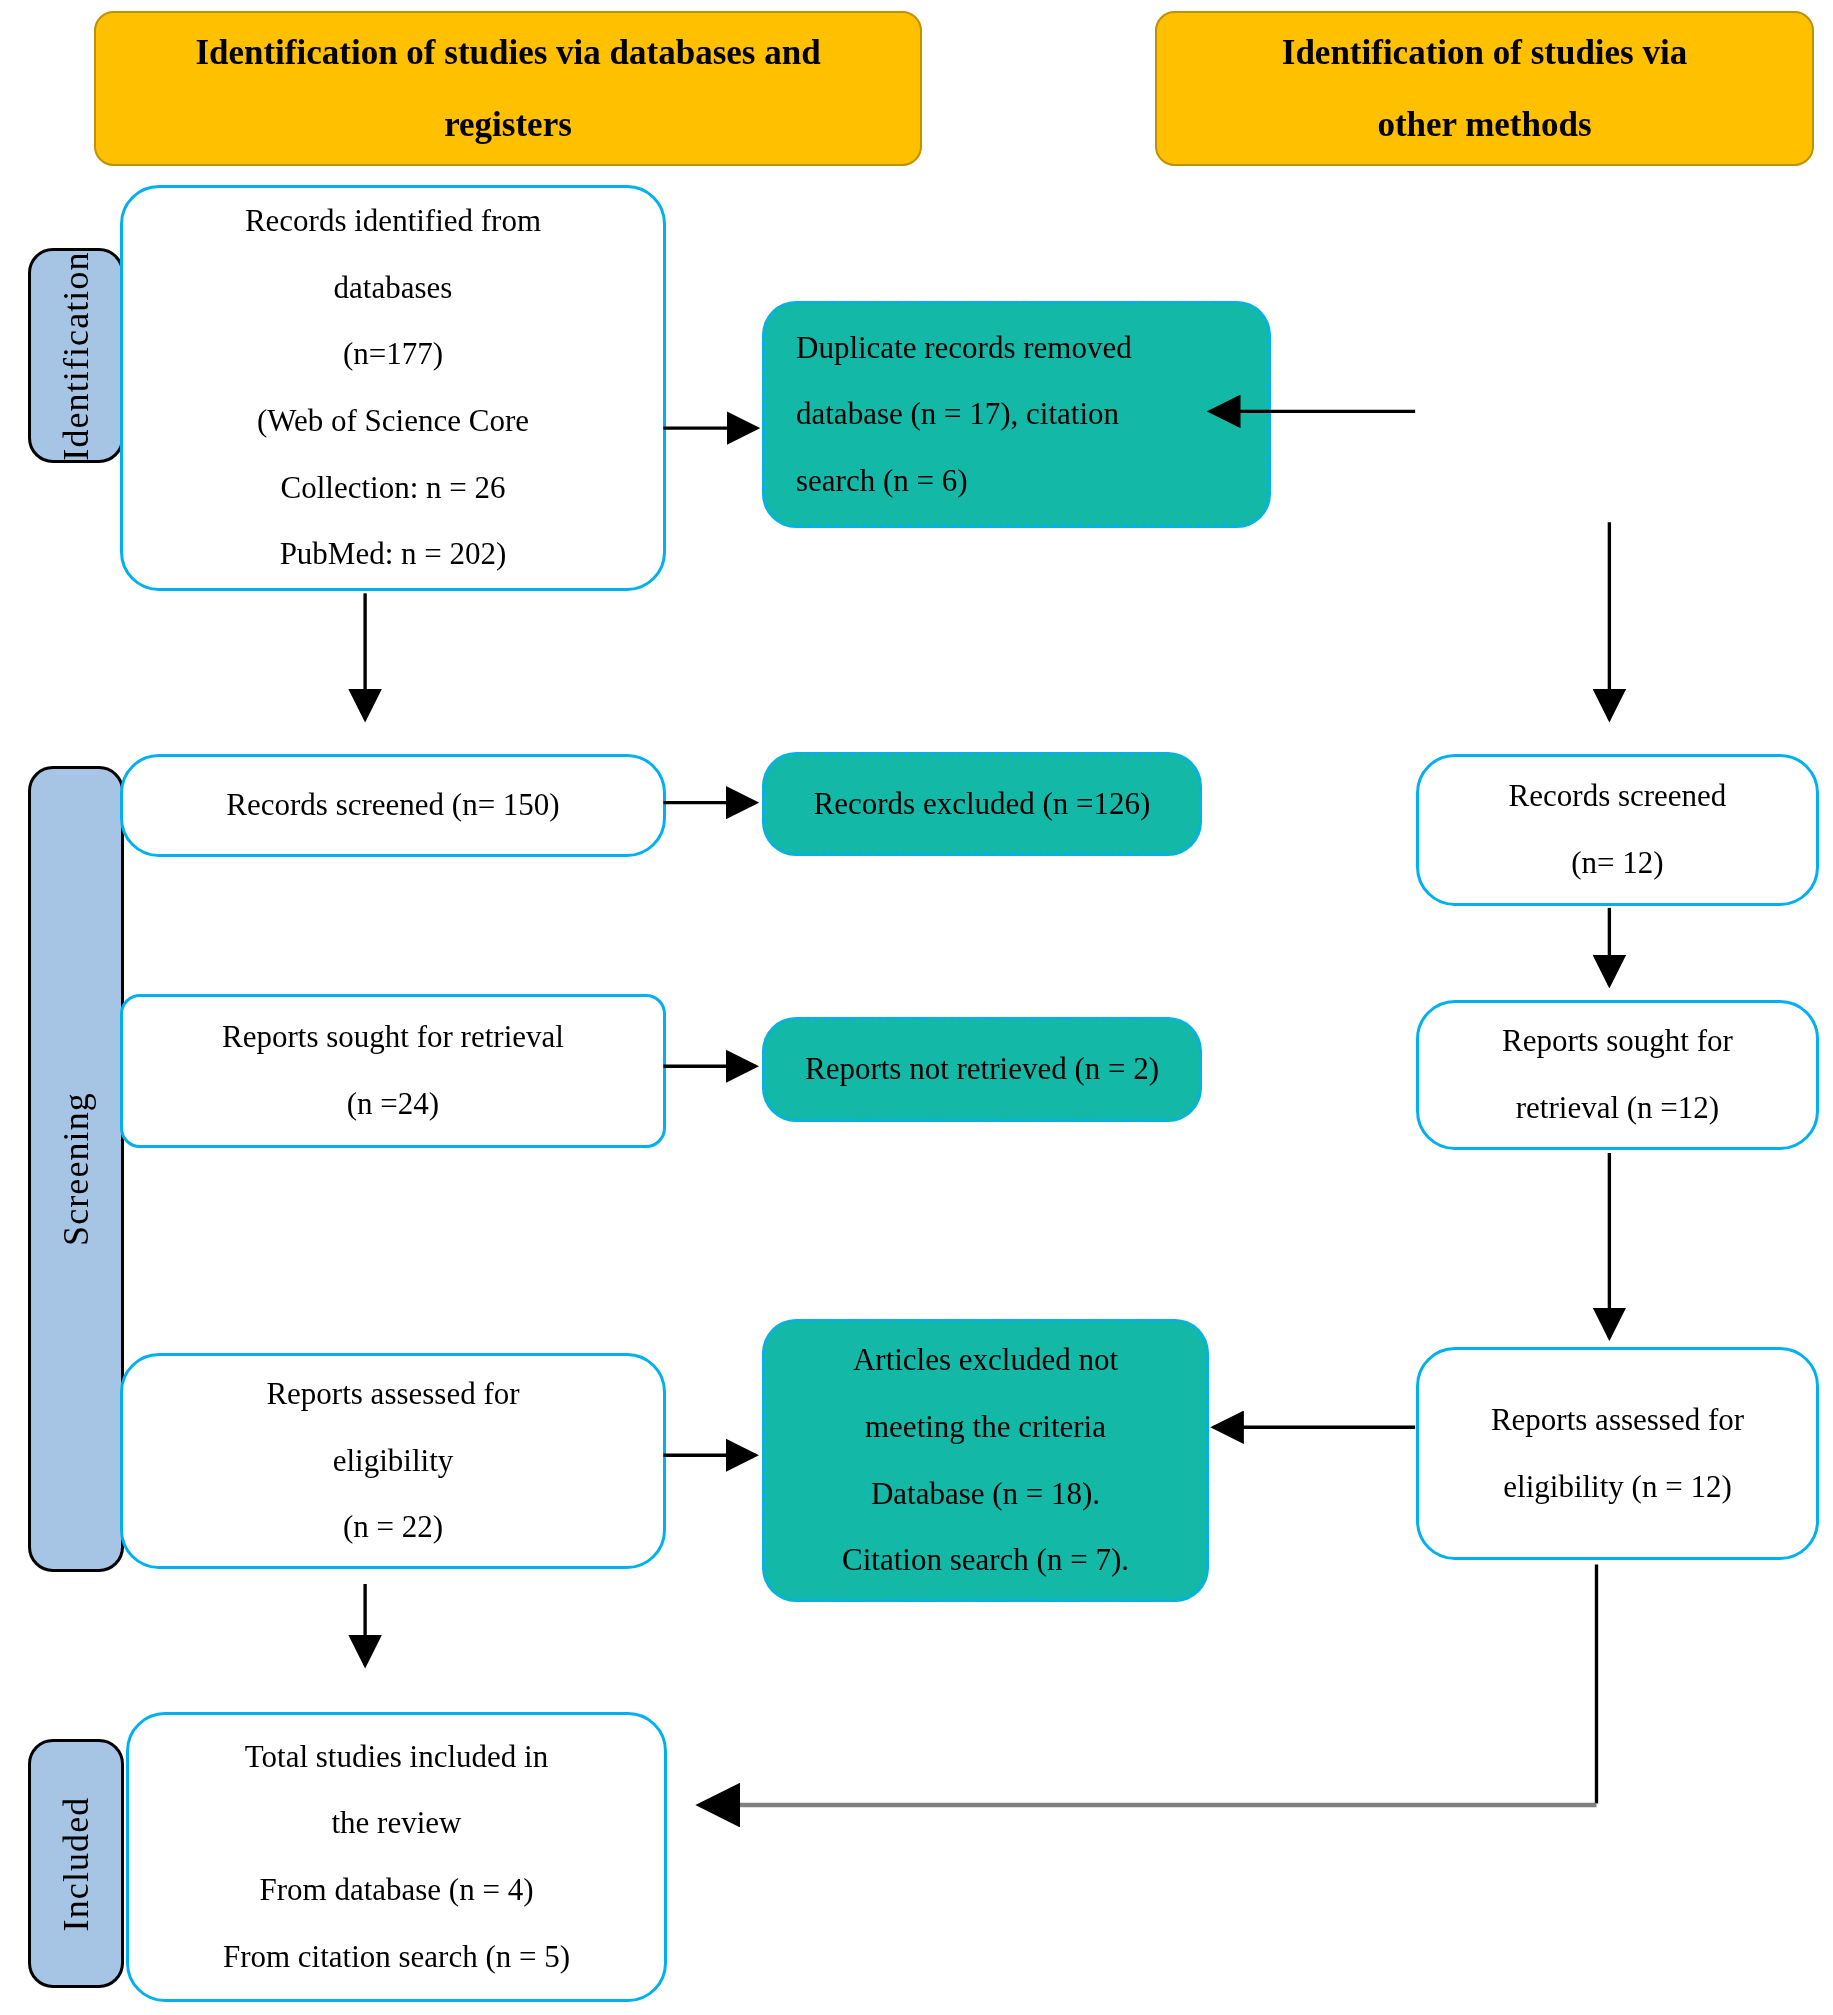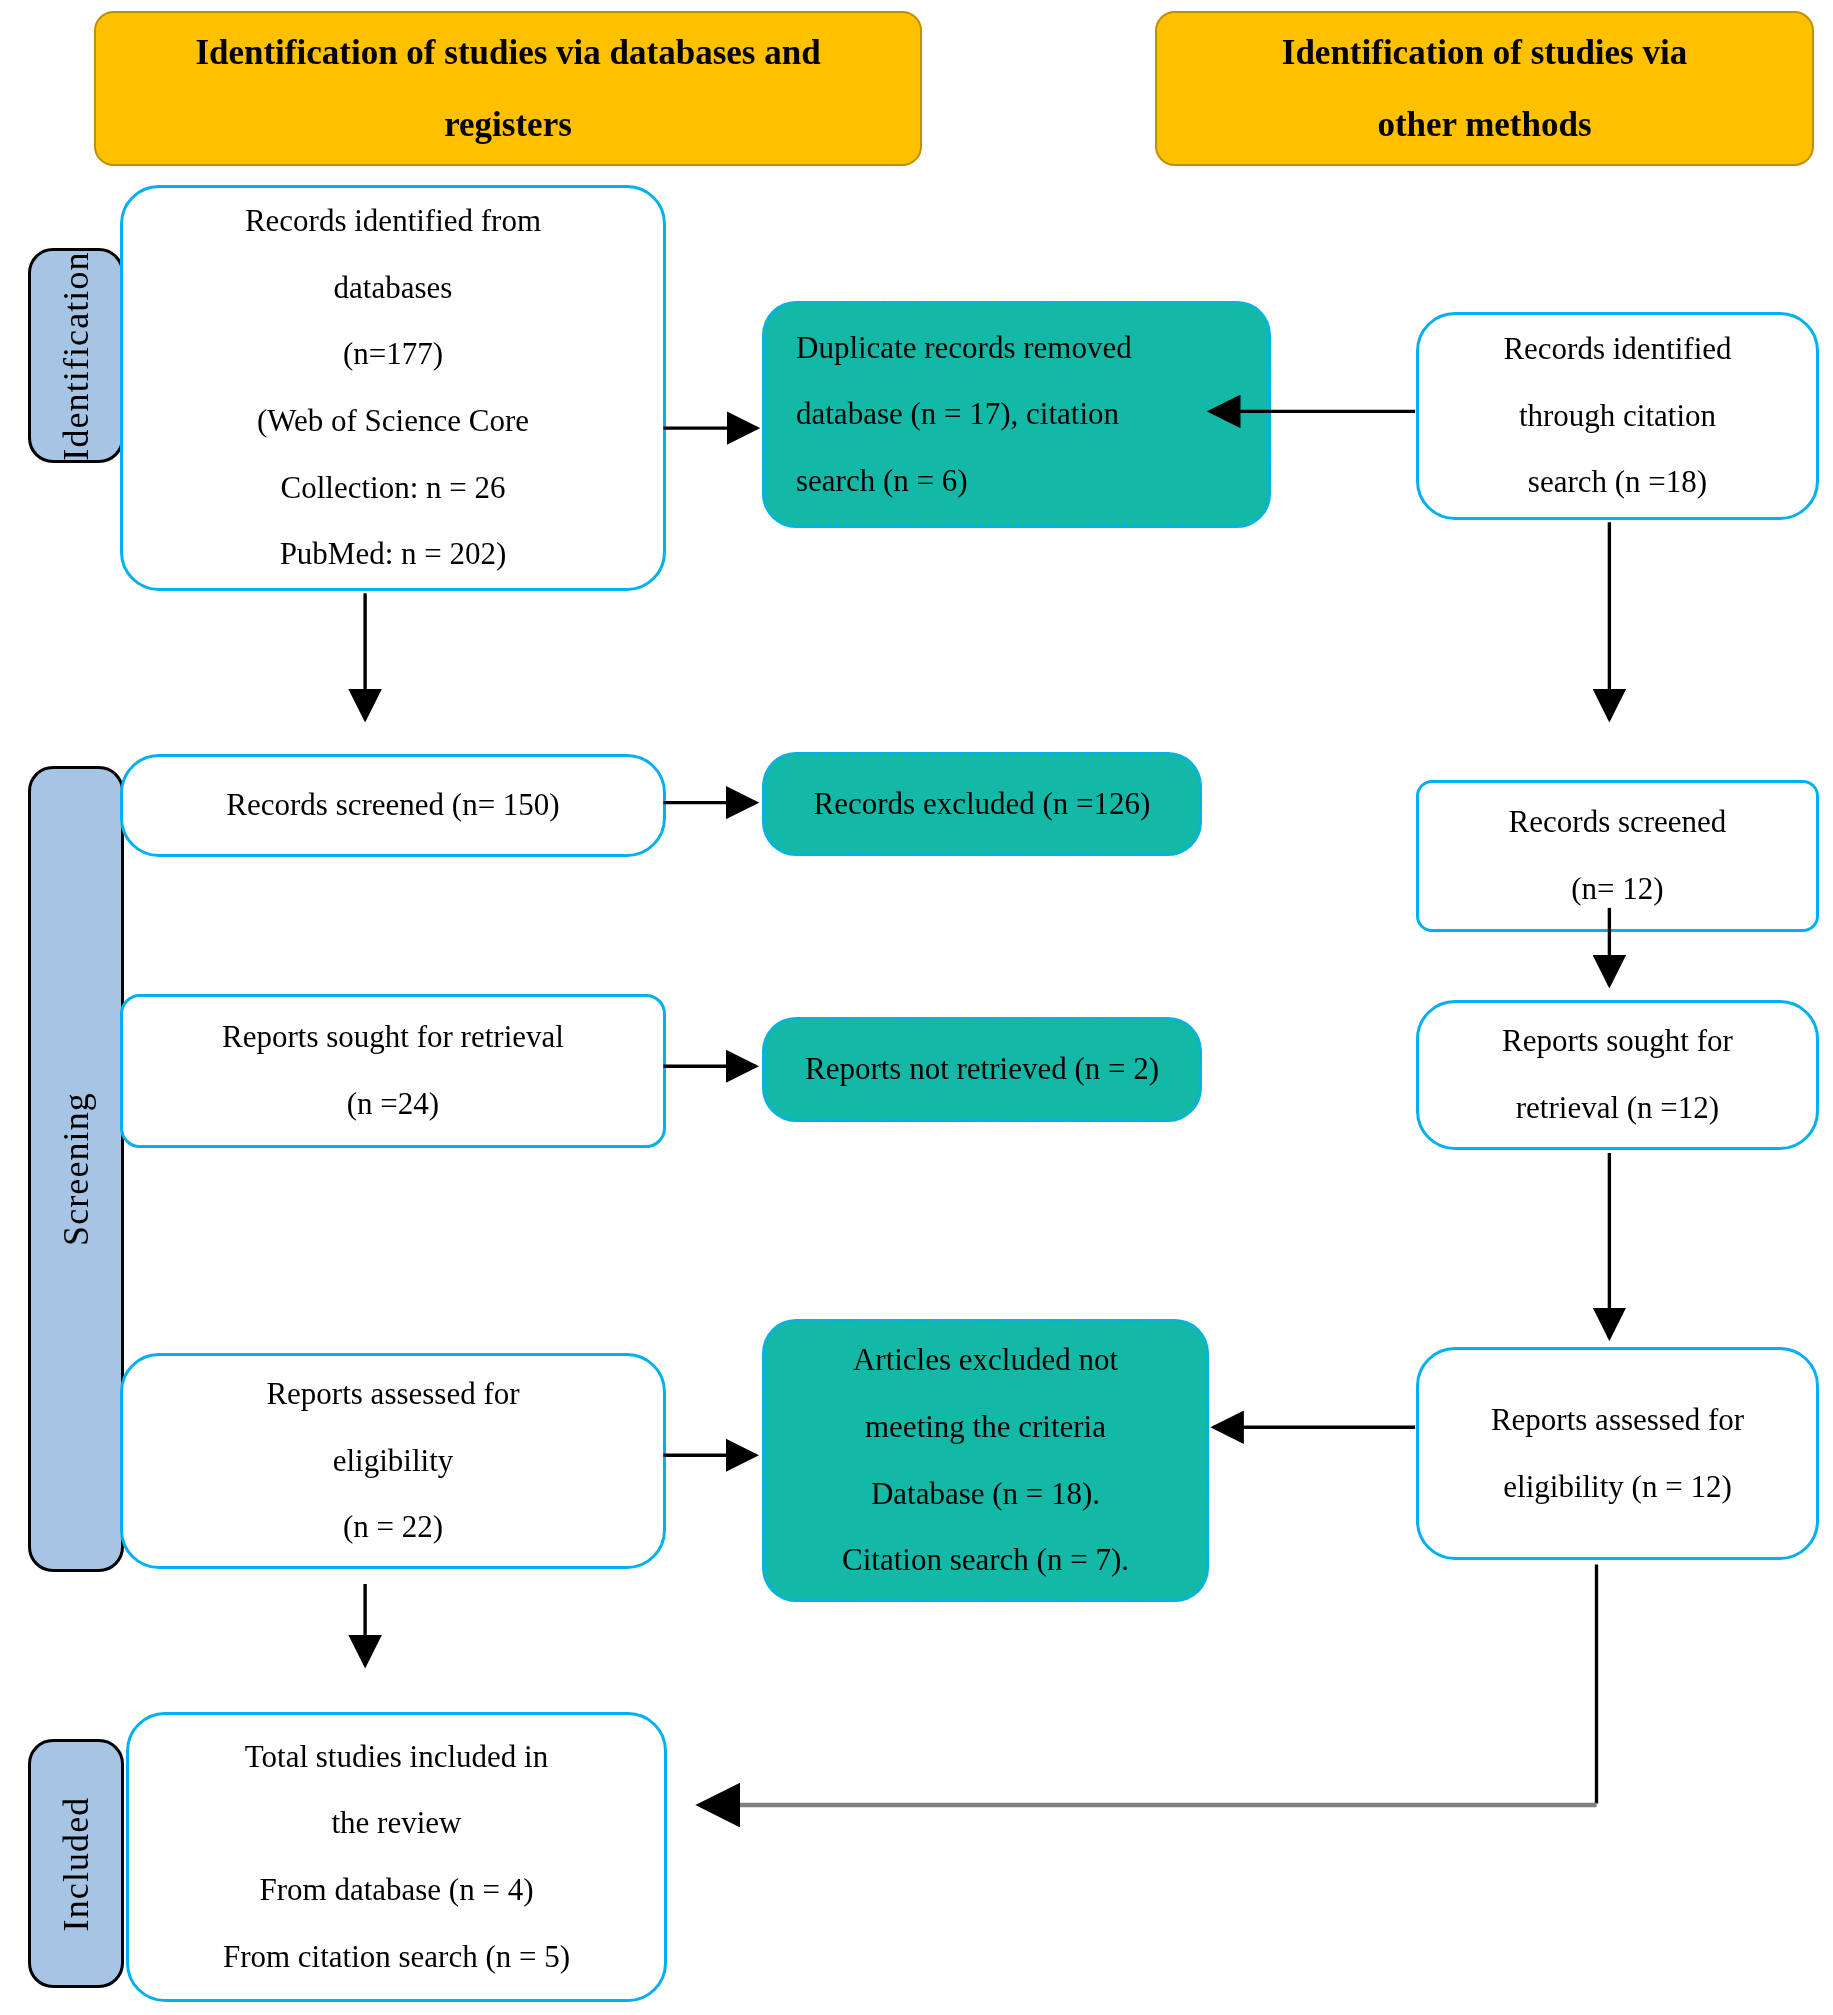--- a/index.html
+++ b/index.html
@@ -75,21 +75,21 @@
   #b3{left:120px;top:994px;width:540px;height:148px;border-radius:20px;}
   #b4{left:120px;top:1353px;width:540px;height:210px;}
   #b5{left:126px;top:1712px;width:535px;height:284px;}
   
   #dup{left:762px;top:301px;width:441px;height:221px;}
   #excl{left:762px;top:752px;width:434px;height:98px;}
   #notretr{left:762px;top:1017px;width:434px;height:99px;text-align:center;}
   #artexcl{left:762px;top:1319px;width:441px;height:277px;}
   
   #cit{left:1416px;top:312px;width:397px;height:202px;}
-  #scr12{left:1416px;top:780px;width:397px;height:146px;border-radius:16px;}
+  #scr12{left:1416px;top:754px;width:397px;height:146px;}
   #sought12{left:1416px;top:1000px;width:397px;height:144px;}
   #assessed12{left:1416px;top:1347px;width:397px;height:207px;}
   #arrows{position:absolute;left:0;top:0;width:1834px;height:2015px;pointer-events:none;}
 </style>
 </head>
 <body>
 
 <div id="page">
 
   <div class="hdr" id="hdr-other">Identification of studies via
@@ -127,23 +127,20 @@
   <div class="dashbox leftalign" id="dup">Duplicate records removed
 database (n = 17), citation
 search (n = 6)</div>
   <div class="dashbox" id="excl">Records excluded (n =126)</div>
   <div class="dashbox" id="notretr">Reports not retrieved (n = 2)</div>
   <div class="dashbox" id="artexcl">Articles excluded not
 meeting the criteria
 Database (n = 18).
 Citation search (n = 7).</div>
 
-  <div class="solidbox" id="cit">Records identified
-through citation
-search (n =18)</div>
   <div class="solidbox" id="scr12">Records screened
 (n= 12)</div>
   <div class="solidbox" id="sought12">Reports sought for
 retrieval (n =12)</div>
   <div class="solidbox" id="assessed12">Reports assessed for
 eligibility (n = 12)</div>
 
   <svg id="arrows" viewBox="0 0 3276 3600" xmlns="http://www.w3.org/2000/svg">
     <defs>
       <marker id="ah" viewBox="0 0 10 10" refX="9" refY="5" markerWidth="10" markerHeight="10" orient="auto-start-reverse">

